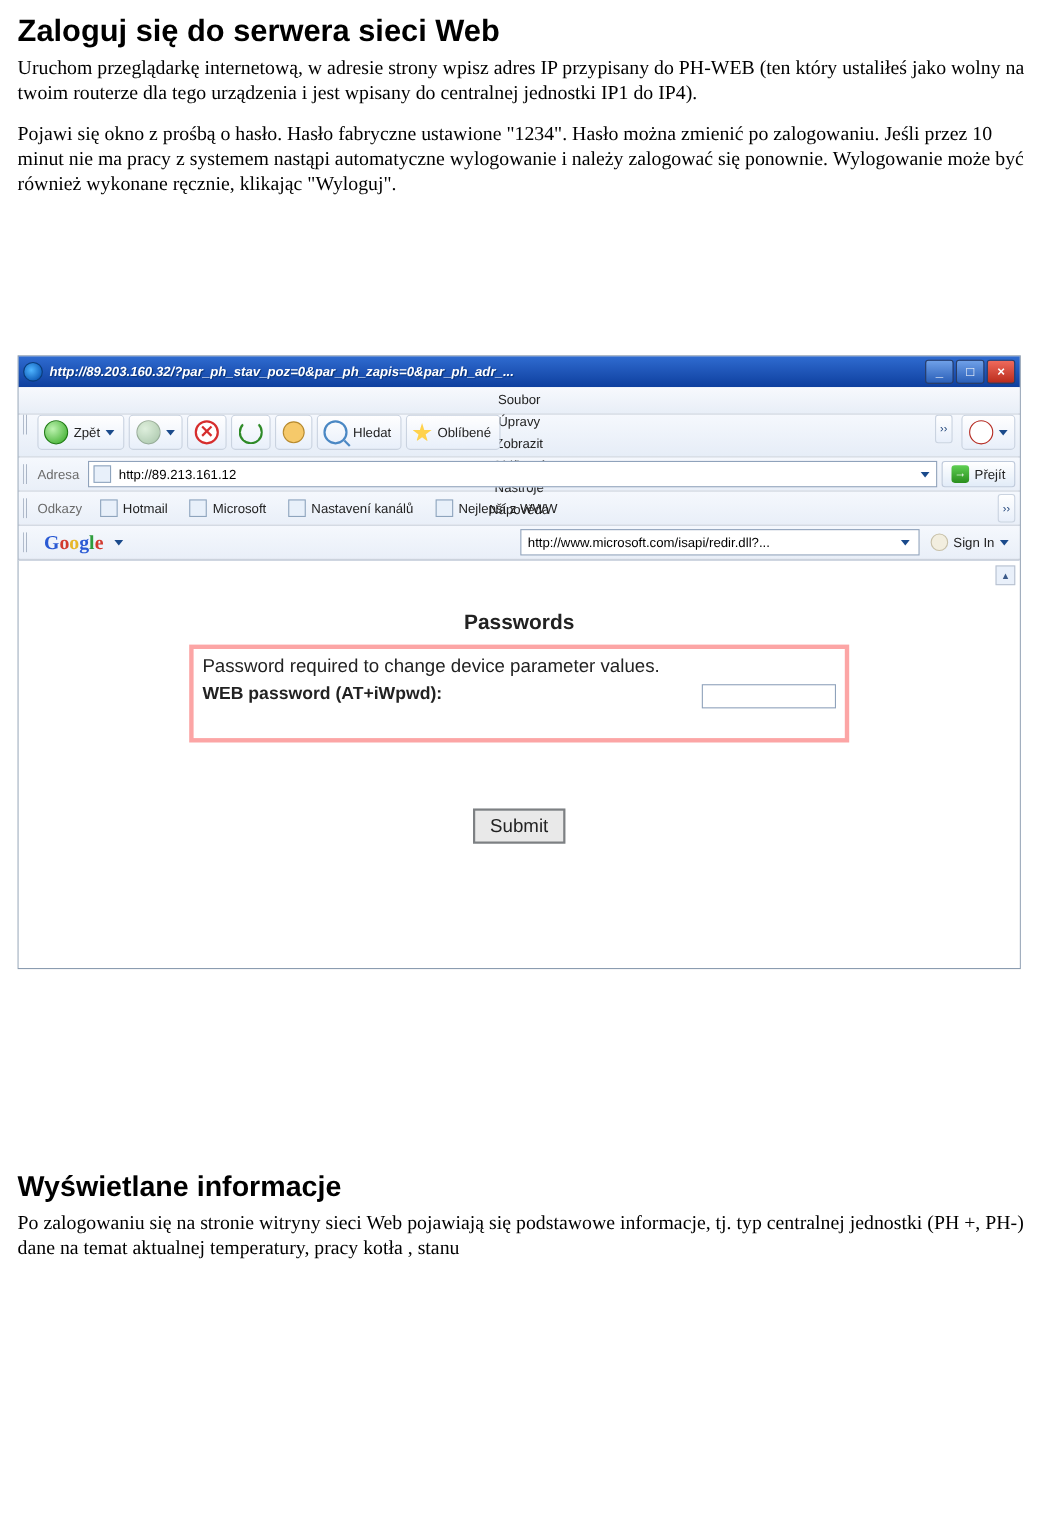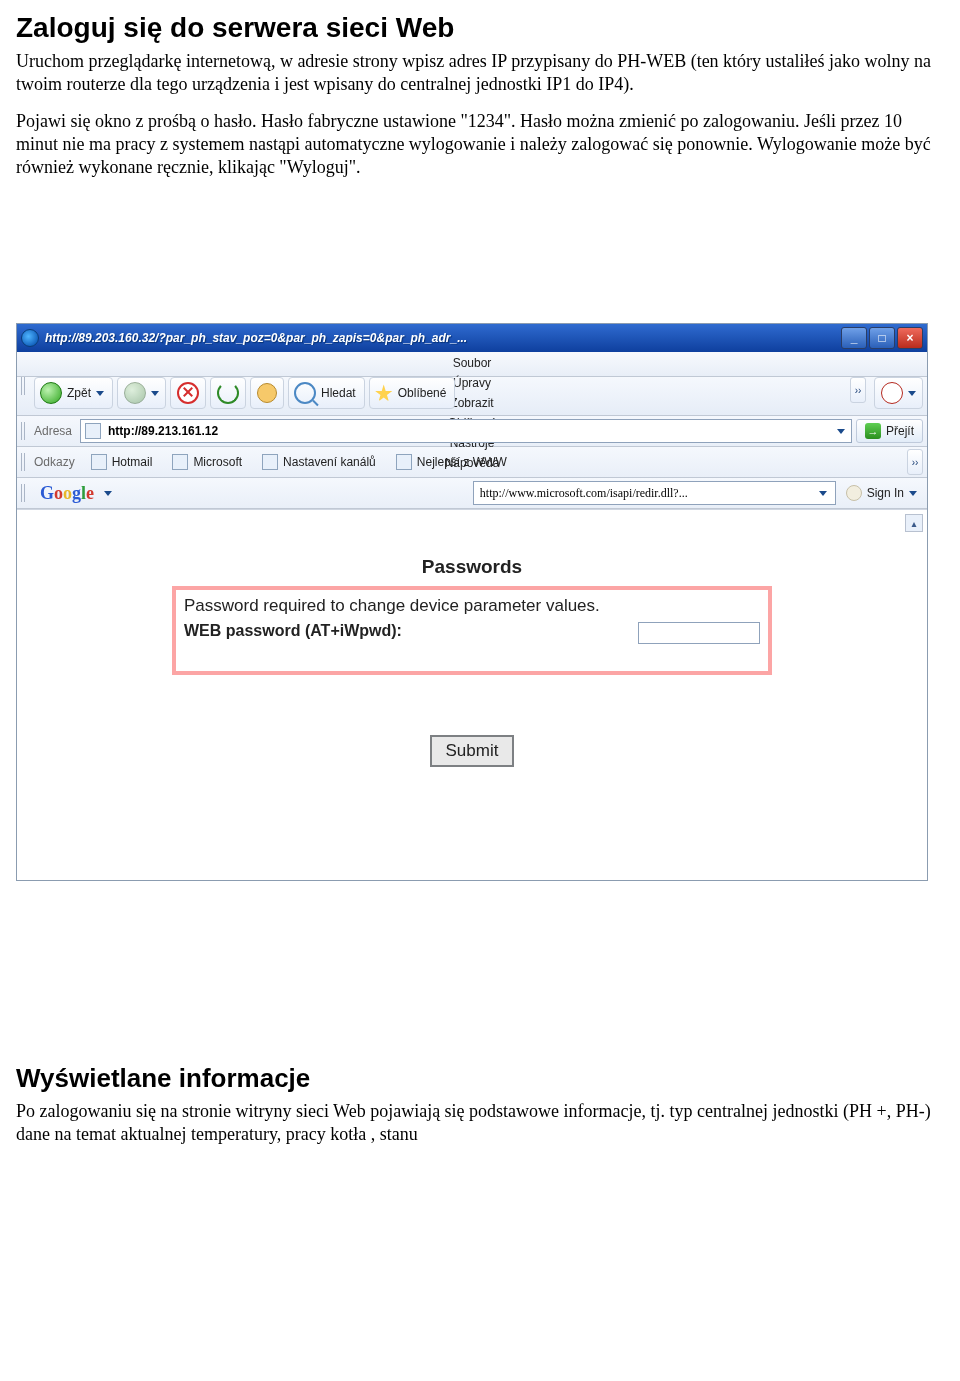--- a/index.html
+++ b/index.html
@@ -152,21 +152,20 @@
     flex:1; display:flex; align-items:center;
     height:22px; border:1px solid #8fa2bb; background:#fff;
     padding: 0 2px 0 4px;
   }
   .page-ico {
     width:14px;height:14px;border:1px solid #8ea4bd;background:#e8f0fa;margin-right:5px;
   }
   .addr-input {
     flex:1; border:none; outline:none; font-family:Tahoma,Arial,sans-serif; font-size:12px;
     background:transparent;
-    font-weight:bold;
   }
   .addr-dd { width:16px;height:20px;display:flex;align-items:center;justify-content:center;}
   .go-btn {
     height:22px; padding:0 8px;
     border:1px solid #bfcadb; border-radius:3px;
     background:linear-gradient(#fff,#e2ecf8);
     display:flex;align-items:center;gap:5px;
   }
   .go-arrow{width:16px;height:16px;border-radius:3px;background:linear-gradient(#5fcf53,#2a8f1e);display:flex;align-items:center;justify-content:center;color:#fff;font-weight:bold;font-size:11px;}
   .link-chip{
@@ -174,21 +173,21 @@
   }
   .google-logo{
     font-family: Georgia, serif; font-size:18px; font-weight:bold;
     padding: 0 6px;
   }
   .g-b{color:#2a5ad4;} .g-r{color:#d23a2e;} .g-y{color:#e7b72a;} .g-g{color:#2e9d3c;}
   .google-input{
     flex:1;height:22px;border:1px solid #8fa2bb;background:#fff;
     display:flex;align-items:center;padding:0 4px;
   }
-  .google-input input{flex:1;border:none;outline:none;font-family:Liberation Serif, serif;font-size:12px;}
+  .google-input input{flex:1;border:none;outline:none;font-family:Liberation Sans, sans-serif;font-size:12px;}
   .signin{display:flex;align-items:center;gap:5px;padding:0 6px;}
   .signin .dot{width:14px;height:14px;border-radius:50%;background:#f2eedf;border:1px solid #c7c0a8;}
 
   .content-area{
     height: 370px;
     background: #fff;
     position:relative;
     border-top:1px solid #cfd6e1;
   }
   .content-area .up-arrow{

